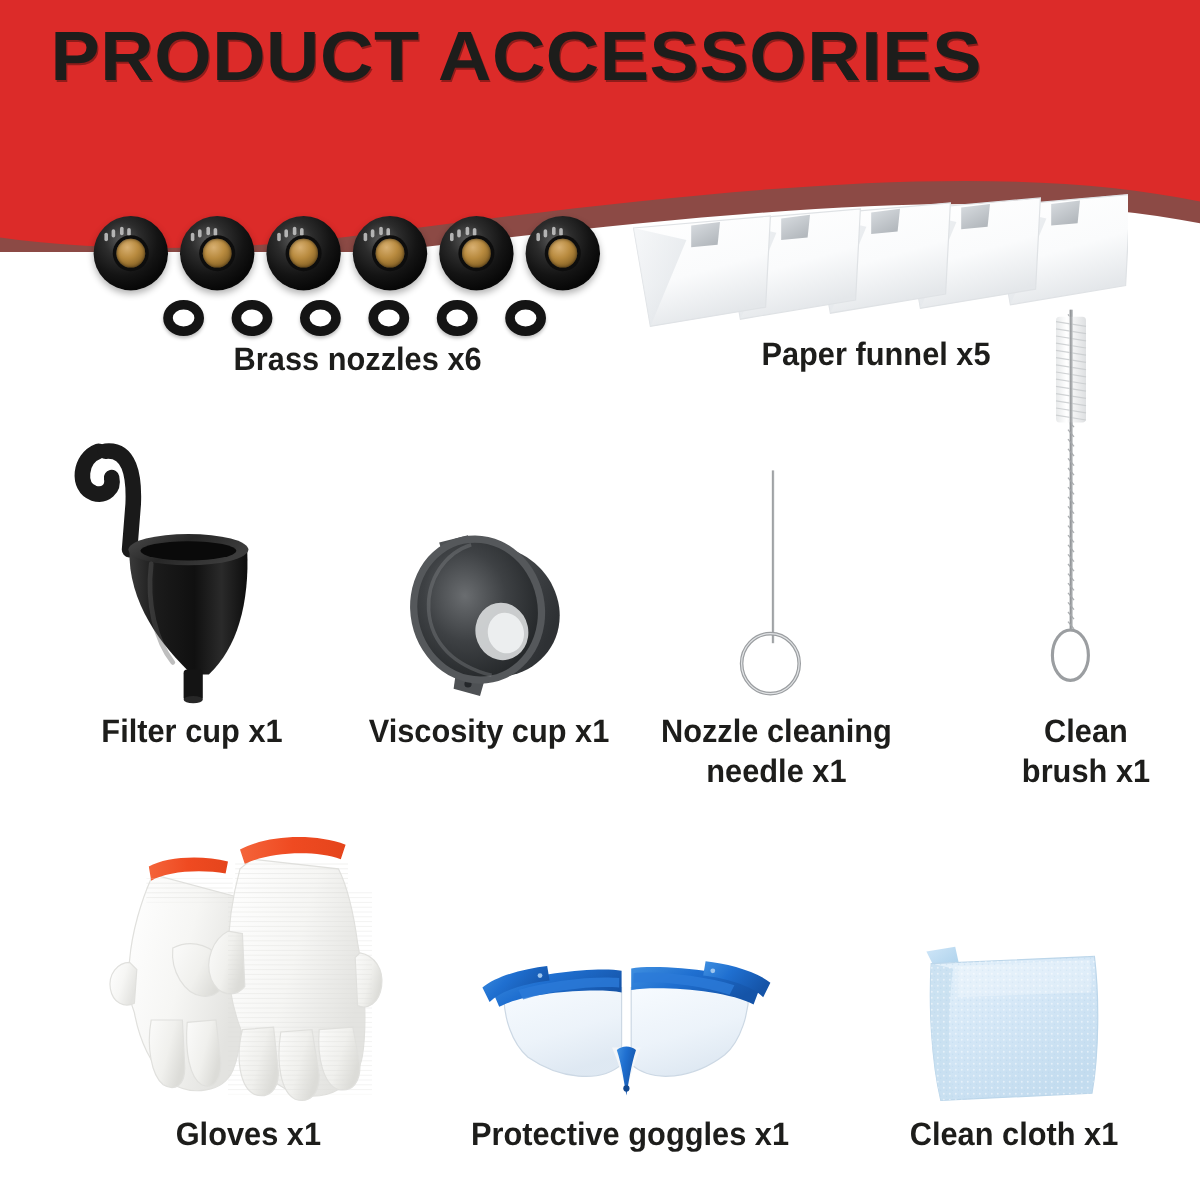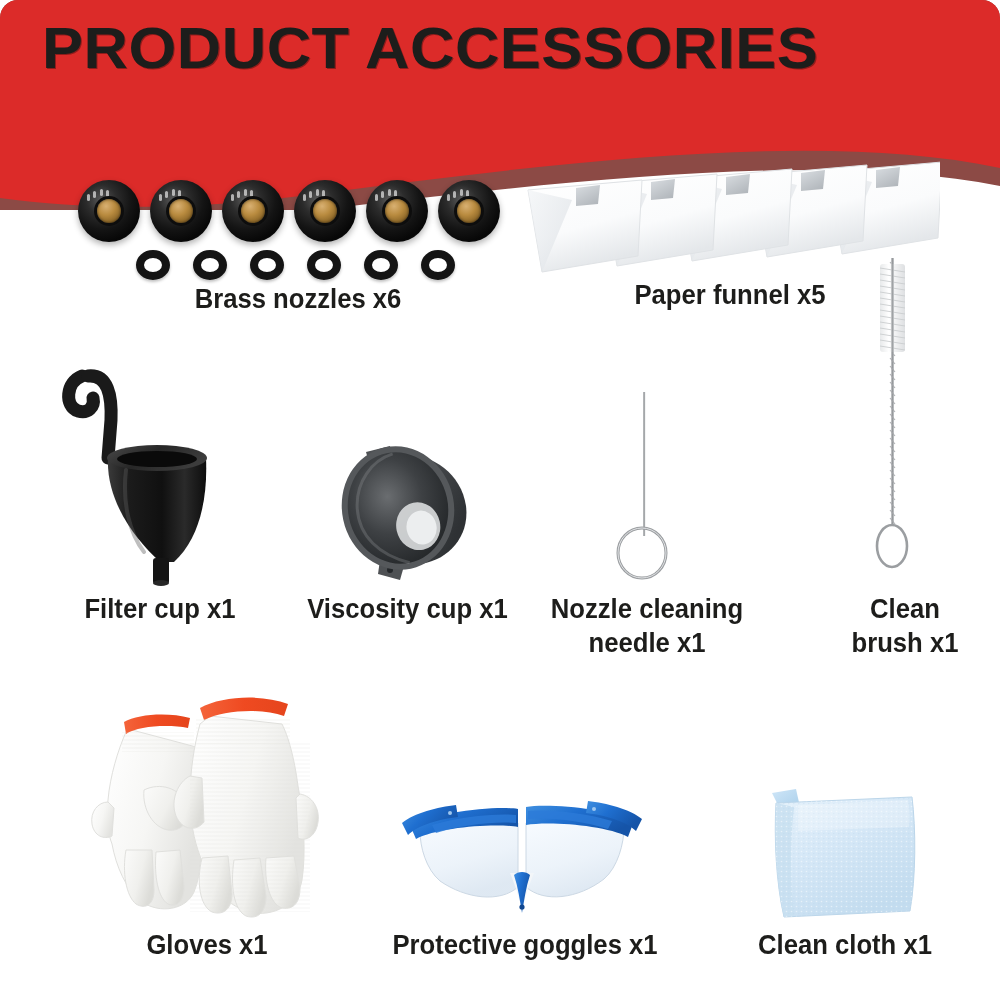--- a/index.html
+++ b/index.html
@@ -9,21 +9,20 @@
   }
   body {
     font-family: "Liberation Sans", sans-serif;
   }
   #page {
     position: relative;
     width: 1000px;
     height: 1000px;
     background: #ffffff;
     overflow: hidden;
-    border-radius: 18px;
   }
 
   
   #banner {
     position: absolute;
     left: 0; top: 0;
     width: 1000px;
     height: 210px;
     overflow: hidden;
   }

